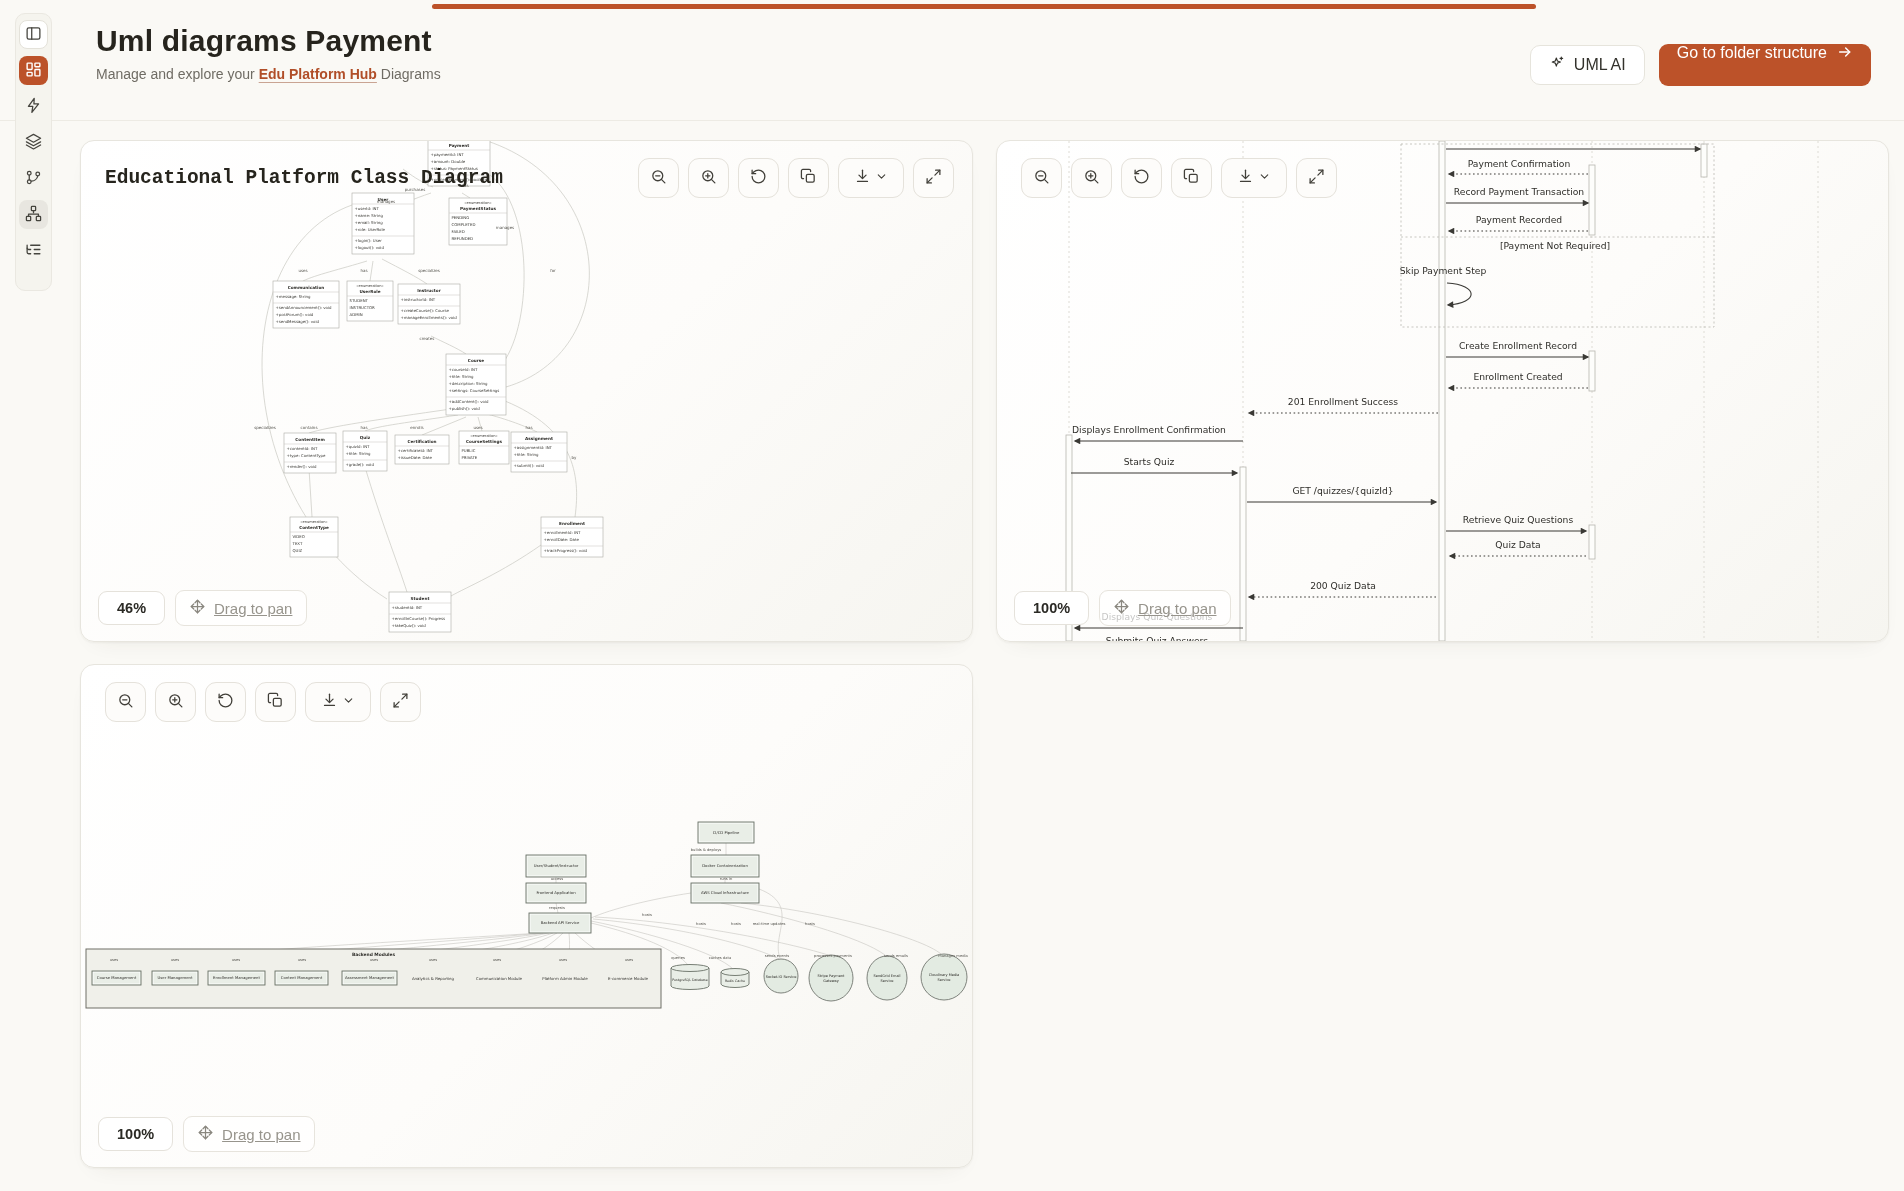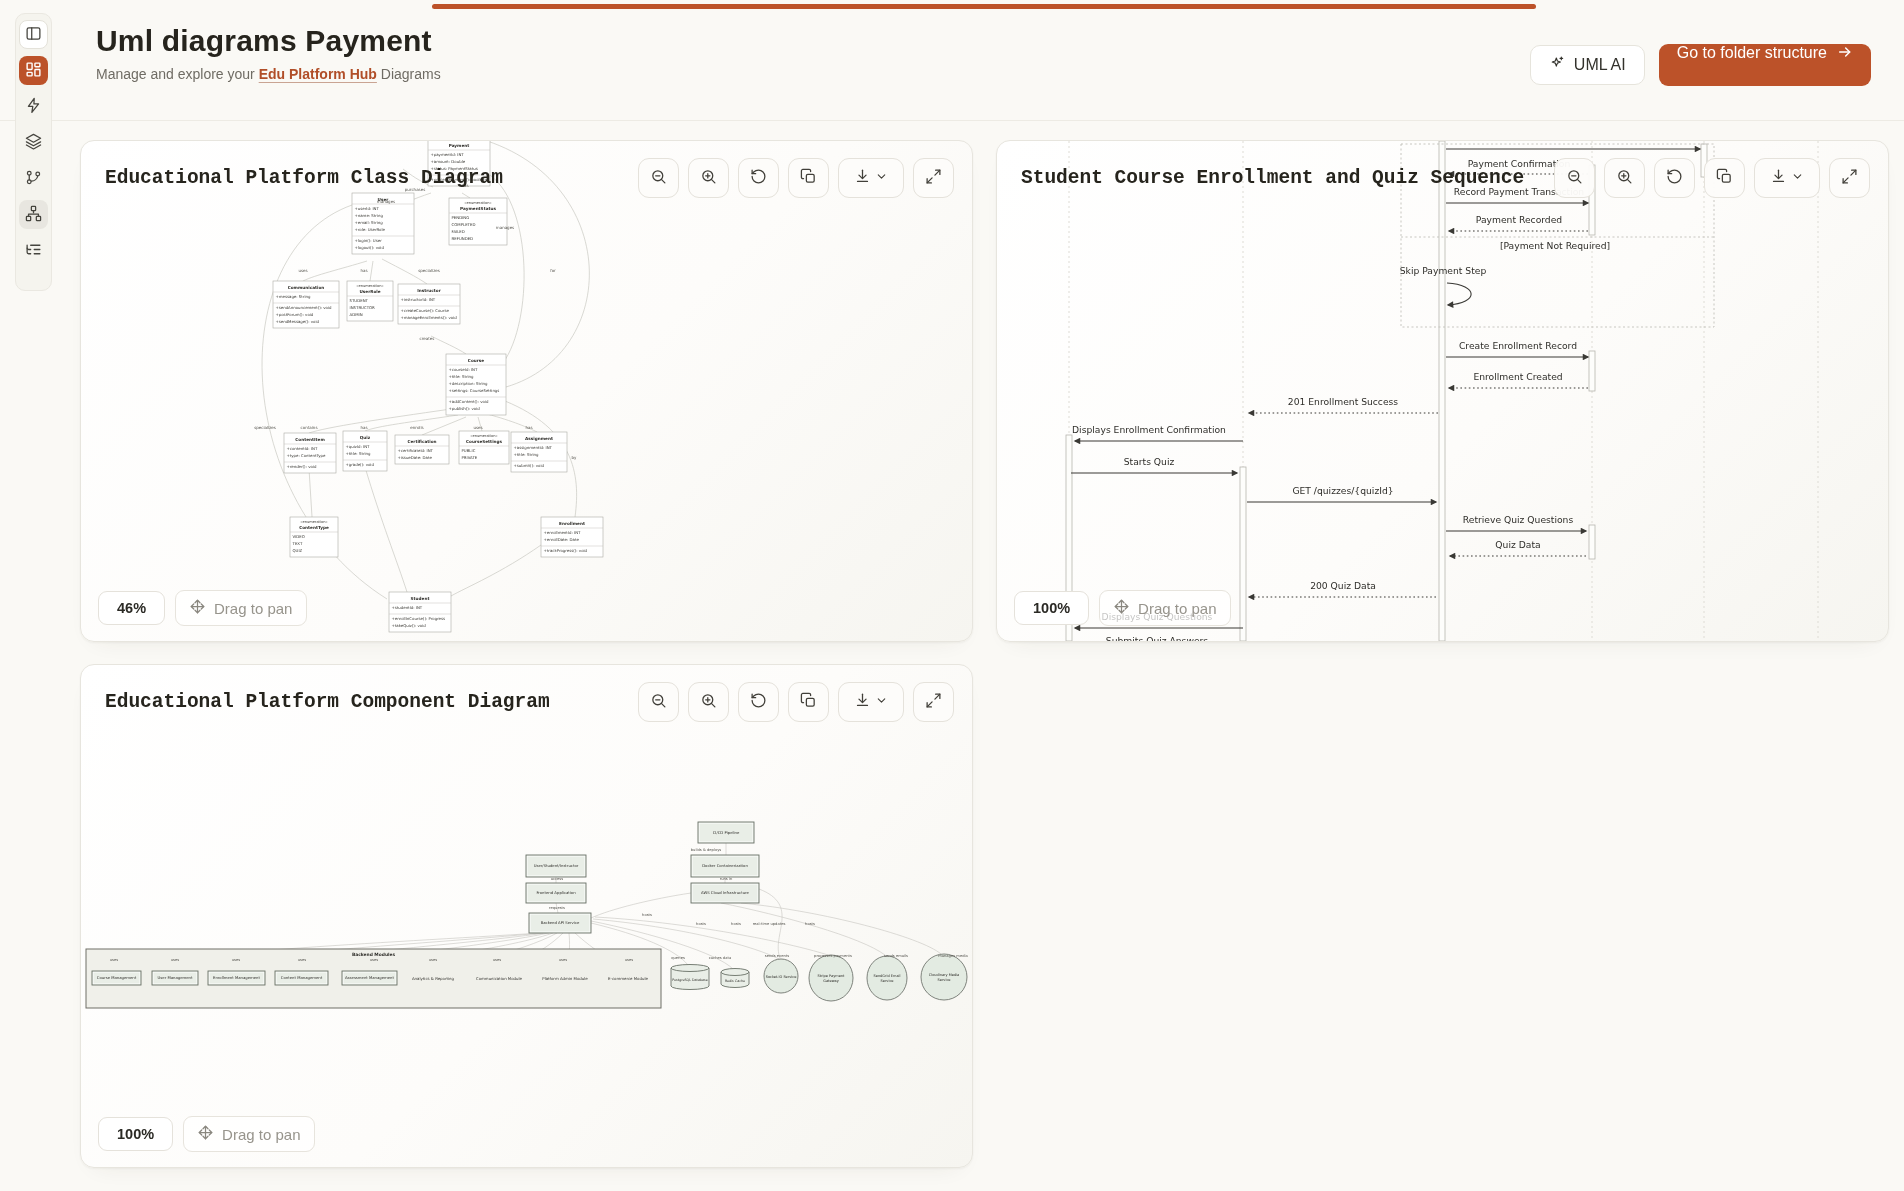--- a/index.html
+++ b/index.html
@@ -46,21 +46,21 @@
   .canvas svg{display:block;width:100%;height:100%;}
   .card-head{position:absolute;top:0;left:0;right:0;display:flex;justify-content:space-between;align-items:flex-start;padding:17px 18px 0 24px;pointer-events:none;font-family:Liberation Mono, monospace;}
   .card-head h2{margin:0;font-size:19.5px;font-weight:700;color:#26241D;padding-top:9px;}
   .toolbar{display:flex;gap:9px;pointer-events:auto;}
   .tb{width:41px;height:40px;background:rgba(253,252,250,.96);border:1px solid #E5E2DB;border-radius:11px;display:flex;align-items:center;justify-content:center;gap:4px;color:#413F39;cursor:pointer;padding:0;}
   .tb svg{width:17px;height:17px;flex:none;}
   .tb.wide{width:66px;}
   .tb.wide svg.chev{width:13px;height:13px;}
   .card-foot{position:absolute;left:17px;bottom:15px;display:flex;gap:10px;align-items:center;}
   .zoom-badge{background:#FFFFFF;border:1px solid #E5E2DB;border-radius:9px;padding:8px 18px;font-size:14.5px;font-weight:600;color:#2B2A25;}
-  .drag-chip{display:flex;align-items:center;gap:9px;background:rgba(255,255,255,.72);border:1px solid #E7E4DD;border-radius:9px;padding:8px 14px;font-size:15px;color:#97948C;font-family:inherit;cursor:grab;}
+  .drag-chip{display:flex;align-items:center;gap:9px;background:rgba(255,255,255,.72);border:1px solid #E7E4DD;border-radius:9px;padding:8px 14px;font-size:15px;color:#97948C;font-family:inherit;cursor:grab;text-decoration:underline;}
   .drag-chip svg{width:15px;height:15px;color:#8A877F;}
 </style>
 </head>
 <body>
 
 <div class="top-line"></div>
 <div class="header-divider"></div>
 
 <aside class="sidebar">
   <button class="side-btn boxed">
@@ -411,21 +411,20 @@
         <line x1="246" y1="487" x2="78" y2="487" stroke="#3A3935" stroke-width="1.1" marker-end="url(#seqArrow)"></line>
         <text x="160" y="479" font-size="9.2" fill="#2F2E2A" text-anchor="middle" font-family="&quot;DejaVu Sans&quot;,sans-serif">Displays Quiz Questions</text>
         <line x1="74" y1="512" x2="240" y2="512" stroke="#3A3935" stroke-width="1.1" marker-end="url(#seqArrow)"></line>
         <text x="160" y="503" font-size="9.2" fill="#2F2E2A" text-anchor="middle" font-family="&quot;DejaVu Sans&quot;,sans-serif">Submits Quiz Answers</text>
         <text x="558" y="108" font-size="9.2" fill="#2F2E2A" text-anchor="middle" font-family="&quot;DejaVu Sans&quot;,sans-serif">[Payment Not Required]</text>
         <text x="446" y="133" font-size="9.2" fill="#2F2E2A" text-anchor="middle" font-family="&quot;DejaVu Sans&quot;,sans-serif">Skip Payment Step</text>
         <path d="M450 142 C482 144 482 162 451 164" fill="none" stroke="#3A3935" stroke-width="1.1" marker-end="url(#seqArrow)"></path>
       </svg>
   </div>
   <div class="card-head">
-    <h2>Student Course Enrollment and Quiz Sequence</h2>
     <div class="toolbar">
       <button class="tb">
           <span><svg viewBox="0 0 24 24" fill="none" stroke="currentColor" stroke-width="1.8" stroke-linecap="round">
               <circle cx="11" cy="11" r="7"></circle>
               <line x1="21" y1="21" x2="16.4" y2="16.4"></line>
               <line x1="8" y1="11" x2="14" y2="11"></line>
             </svg></span>
         </button>
       <button class="tb">
           <span><svg viewBox="0 0 24 24" fill="none" stroke="currentColor" stroke-width="1.8" stroke-linecap="round">
@@ -583,21 +582,20 @@
         <text x="548" y="296" font-size="3.7" fill="#54534D" text-anchor="middle" font-family="&quot;DejaVu Sans&quot;,sans-serif">uses</text>
         <text x="597" y="294" font-size="3.7" fill="#54534D" text-anchor="middle" font-family="&quot;DejaVu Sans&quot;,sans-serif">queries</text>
         <text x="639" y="294" font-size="3.7" fill="#54534D" text-anchor="middle" font-family="&quot;DejaVu Sans&quot;,sans-serif">caches data</text>
         <text x="696" y="292" font-size="3.7" fill="#54534D" text-anchor="middle" font-family="&quot;DejaVu Sans&quot;,sans-serif">sends events</text>
         <text x="752" y="292" font-size="3.7" fill="#54534D" text-anchor="middle" font-family="&quot;DejaVu Sans&quot;,sans-serif">processes payments</text>
         <text x="815" y="292" font-size="3.7" fill="#54534D" text-anchor="middle" font-family="&quot;DejaVu Sans&quot;,sans-serif">sends emails</text>
         <text x="872" y="292" font-size="3.7" fill="#54534D" text-anchor="middle" font-family="&quot;DejaVu Sans&quot;,sans-serif">manages media</text>
       </svg>
   </div>
   <div class="card-head">
-    <h2>Educational Platform Component Diagram</h2>
     <div class="toolbar">
       <button class="tb">
           <span><svg viewBox="0 0 24 24" fill="none" stroke="currentColor" stroke-width="1.8" stroke-linecap="round">
               <circle cx="11" cy="11" r="7"></circle>
               <line x1="21" y1="21" x2="16.4" y2="16.4"></line>
               <line x1="8" y1="11" x2="14" y2="11"></line>
             </svg></span>
         </button>
       <button class="tb">
           <span><svg viewBox="0 0 24 24" fill="none" stroke="currentColor" stroke-width="1.8" stroke-linecap="round">

